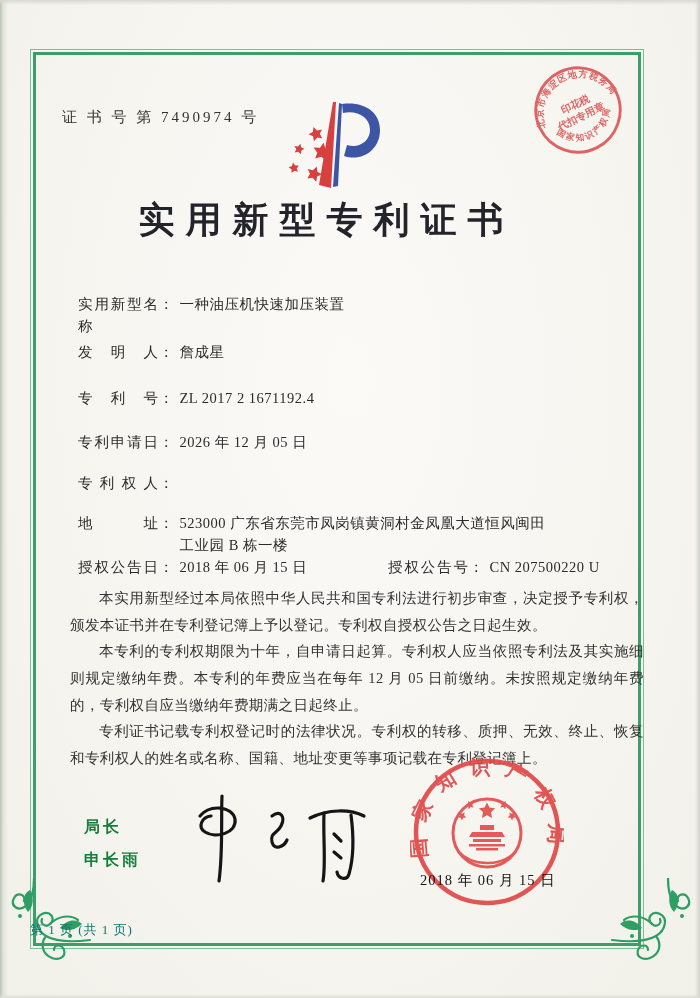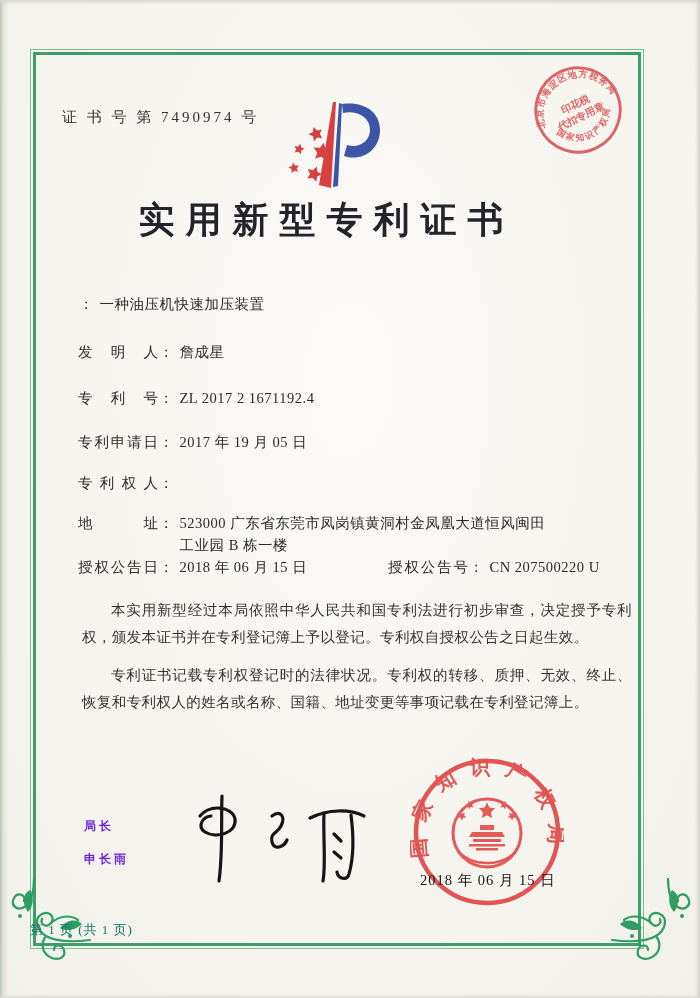--- a/index.html
+++ b/index.html
@@ -37,25 +37,25 @@
     font-size:36px;font-weight:700;letter-spacing:11px;color:#23232b;}
 
   .frow{position:absolute;left:78px;display:flex;align-items:flex-start;
     font-size:14.5px;line-height:22px;color:#2b2b2b;}
   .flabel{display:inline-block;width:80px;text-align:justify;text-align-last:justify;}
   .fcolon{margin:0 6px 0 1px;}
   .fvalue{white-space:pre-line;letter-spacing:0.5px;}
 
   .paras{position:absolute;left:70px;right:56px;top:585px;
     font-size:14.5px;line-height:1.84;text-align:justify;color:#333;letter-spacing:0.4px;}
-  .paras p{margin:12px;text-indent:2em;}
+  .paras p{margin:0;text-indent:2em;}
 
   .officer{position:absolute;left:84px;top:810px;
     font-family:"Liberation Sans","DejaVu Sans",sans-serif;
-    font-size:12px;font-weight:600;letter-spacing:3px;color:#6d28d9;line-height:33px;}
+    font-size:16px;font-weight:600;letter-spacing:3px;color:#15803d;line-height:33px;}
 
   .signature{position:absolute;left:180px;top:786px;width:200px;height:104px;}
 
   .seal{position:absolute;left:410px;top:755px;width:154px;height:154px;opacity:0.92;}
   .seal-date{position:absolute;left:420px;top:871px;font-size:14.5px;letter-spacing:1px;
     color:#161616;white-space:nowrap;}
 
   .tax-stamp{position:absolute;left:532px;top:64px;width:92px;height:92px;opacity:0.88;}
 
   .footer{position:absolute;left:30px;top:921px;width:613px;text-align:left;
@@ -136,37 +136,38 @@
     </text>
     <text font-size="9" letter-spacing="2" font-weight="bold">
       <textPath href="#stBot" startOffset="50%" text-anchor="middle">国家知识产权局</textPath>
     </text>
     <text x="48" y="45" font-size="10.5" font-weight="bold" text-anchor="middle">印花税</text>
     <text x="48" y="59" font-size="10.5" font-weight="bold" text-anchor="middle">代扣专用章</text>
   </g>
 </svg>
 
 <div class="frow" style="top:293px">
+  <span class="flabel">实用新型名称</span>
     <span class="fcolon">：</span>
   <span class="fvalue">一种油压机快速加压装置</span>
 </div>
 <div class="frow" style="top:341px">
   <span class="flabel">发明人</span>
     <span class="fcolon">：</span>
   <span class="fvalue">詹成星</span>
 </div>
 <div class="frow" style="top:387px">
   <span class="flabel">专利号</span>
     <span class="fcolon">：</span>
   <span class="fvalue">ZL 2017 2 1671192.4</span>
 </div>
 <div class="frow" style="top:431px">
   <span class="flabel">专利申请日</span>
     <span class="fcolon">：</span>
-  <span class="fvalue">2017 年 19 月 05 日</span>
+  <span class="fvalue">2026 年 12 月 05 日</span>
 </div>
 <div class="frow" style="top:472px">
   <span class="flabel">专利权人</span>
     <span class="fcolon">：</span>
 </div>
 <div class="frow" style="top:512px">
   <span class="flabel">地址</span>
     <span class="fcolon">：</span>
   <span class="fvalue">523000 广东省东莞市凤岗镇黄洞村金凤凰大道恒风闽田
 工业园 B 栋一楼</span>
@@ -177,20 +178,21 @@
   <span class="fvalue">2018 年 06 月 15 日</span>
 </div>
 <div class="frow" style="top:556px;left:388px">
   <span class="flabel">授权公告号</span>
     <span class="fcolon">：</span>
   <span class="fvalue">CN 207500220 U</span>
 </div>
 
 <div class="paras">
   <p>本实用新型经过本局依照中华人民共和国专利法进行初步审查，决定授予专利权，颁发本证书并在专利登记簿上予以登记。专利权自授权公告之日起生效。</p>
+  <p>本专利的专利权期限为十年，自申请日起算。专利权人应当依照专利法及其实施细则规定缴纳年费。本专利的年费应当在每年 12 月 05 日前缴纳。未按照规定缴纳年费的，专利权自应当缴纳年费期满之日起终止。</p>
   <p>专利证书记载专利权登记时的法律状况。专利权的转移、质押、无效、终止、恢复和专利权人的姓名或名称、国籍、地址变更等事项记载在专利登记簿上。</p>
 </div>
 
 <div class="officer">
   <div>局长</div>
   <div>申长雨</div>
 </div>
 
 <svg class="signature" viewBox="0 0 200 104">
   <g stroke="#151515" stroke-width="3.2" fill="none" stroke-linecap="round" stroke-linejoin="round">

